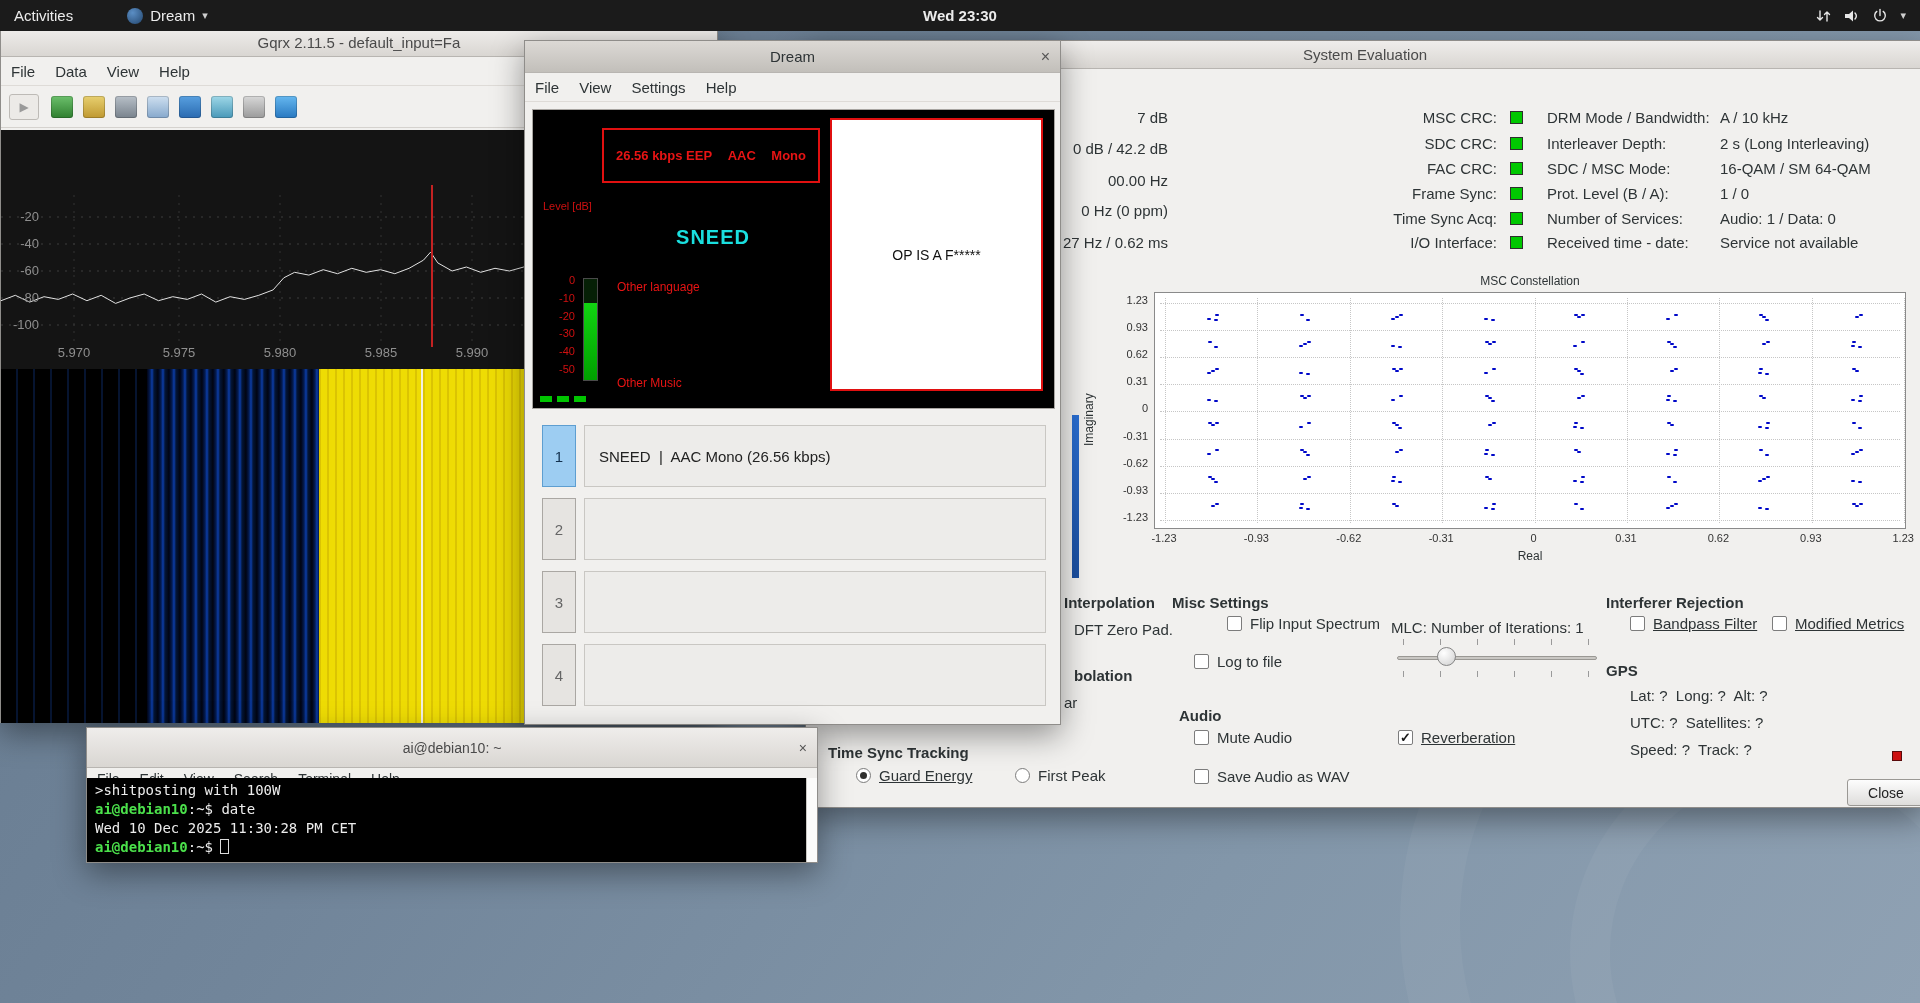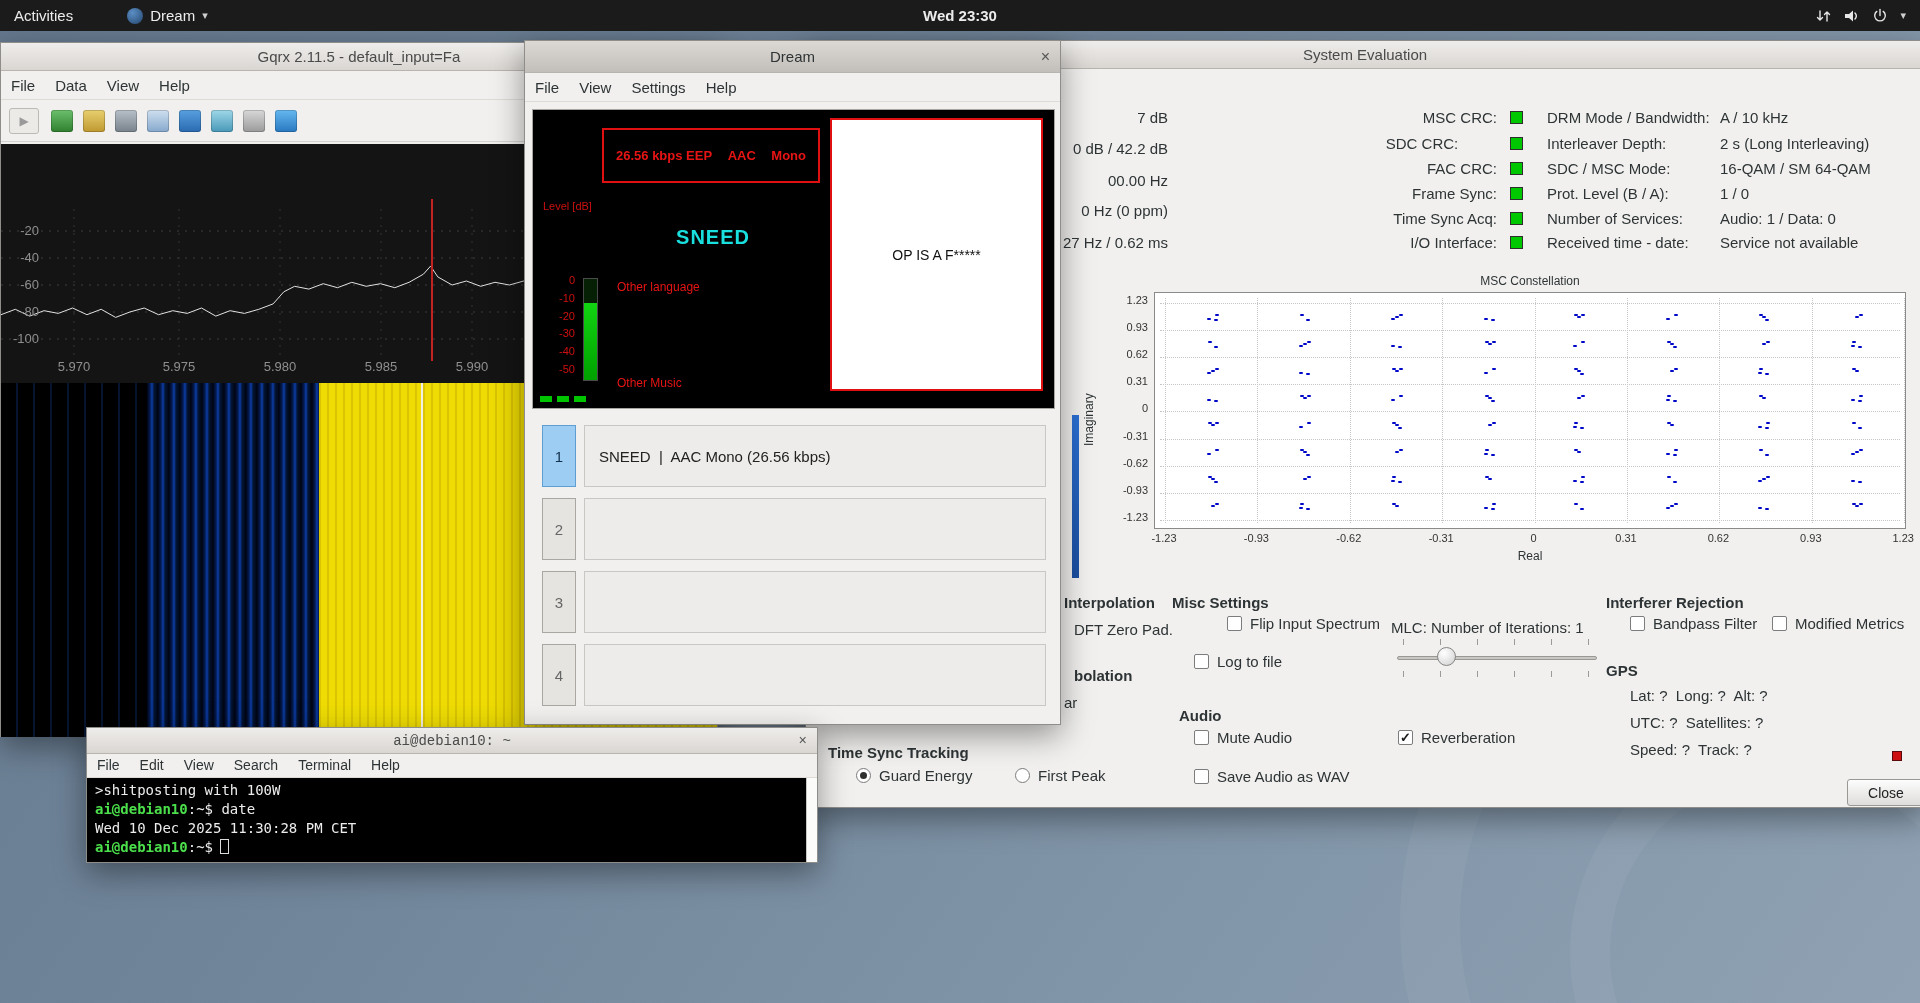--- a/index.html
+++ b/index.html
@@ -80,21 +80,21 @@
   .xtick{position:absolute;top:0;transform:translateX(-50%);font-size:11px;color:#333;}
   .ytick{position:absolute;right:2px;font-size:11px;color:#333;}
   .h{position:absolute;font-weight:bold;font-size:15px;color:#2e3436;}
   .t{position:absolute;font-size:15px;color:#2e3436;}
   .ctrl{position:absolute;display:flex;align-items:center;gap:8px;font-size:15px;color:#2e3436;}
   .cb{width:15px;height:15px;background:#fff;border:1px solid #7c7c7c;border-radius:2px;display:flex;
       align-items:center;justify-content:center;}
   .cb i{font-style:normal;font-size:13px;font-weight:bold;color:#1a1a1a;line-height:1;}
   .rb{width:15px;height:15px;border-radius:50%;background:#fff;border:1px solid #7c7c7c;position:relative;}
   .rb.sel::after{content:"";position:absolute;inset:3px;border-radius:50%;background:#30302e;}
-  .u{}
+  .u{text-decoration:underline;}
   .pre{white-space:pre;}
   #mlc-slider .ticks{position:absolute;left:6px;right:6px;height:6px;
       background:repeating-linear-gradient(90deg,#9a9a9a 0 1px,rgba(0,0,0,0) 1px 37px);}
   #mlc-slider .track{position:absolute;left:0;right:0;top:17px;height:4px;background:#c9c7c3;border:1px solid #9a9894;border-radius:2px;}
   #mlc-slider .knob{position:absolute;top:8px;width:19px;height:19px;border-radius:50%;border:1px solid #848484;
       background:radial-gradient(circle at 35% 30%,#fff,#cfcfcf);}
   #close-btn{position:absolute;left:1041px;top:738px;width:78px;height:27px;display:flex;align-items:center;justify-content:center;
       font-size:14px;color:#222;background:linear-gradient(#fdfdfd,#dedddb);border:1px solid #9a9894;border-radius:3px;}
   #psd-sliver{position:absolute;left:266px;top:374px;width:7px;height:163px;background:linear-gradient(180deg,#2a6fd4,#1b4fa0);}
   .redled{position:absolute;width:10px;height:10px;background:#cc1010;border:1px solid #5a0a0a;}
@@ -105,21 +105,21 @@
   .cursor{display:inline-block;width:9px;height:15px;border:1px solid #dcdcdc;margin-left:7px;vertical-align:-2px;}
   #term-scroll{position:absolute;right:0;top:0;bottom:0;width:11px;background:#fbfbfa;border-left:1px solid #c9c7c3;}
   svg{display:block;}
 </style>
 </head>
 <body>
 
 <div class="deco" style="right:-200px;bottom:-280px;width:720px;height:720px;"></div>
 <div class="deco" style="right:-90px;bottom:-170px;width:440px;height:440px;border-width:40px;"></div>
 
-<div class="window" id="gqrx" style="left:0;top:42px;width:718px;height:695px;z-index:10;">
+<div class="window" id="gqrx" style="left:0;top:28px;width:718px;height:695px;z-index:10;">
   <div class="titlebar">
     <span>Gqrx 2.11.5 - default_input=Fa</span>
   </div>
   <div class="menubar">
     <span class="menu-item">File</span>
     <span class="menu-item">Data</span>
     <span class="menu-item">View</span>
     <span class="menu-item">Help</span>
   </div>
   <div id="gqrx-toolbar">
@@ -176,21 +176,21 @@
   </div>
 
   <div class="lval" style="top:68px;">7 dB</div>
   <div class="lval" style="top:99px;">0 dB / 42.2 dB</div>
   <div class="lval" style="top:131px;">00.00 Hz</div>
   <div class="lval" style="top:161px;">0 Hz (0 ppm)</div>
   <div class="lval" style="top:193px;">27 Hz / 0.62 ms</div>
 
   <div class="ledlabel" style="top:68px;">MSC CRC:</div>
     <div class="led" style="top:70px;"></div>
-  <div class="ledlabel" style="top:94px;text-align:center;">SDC CRC:</div>
+  <div class="ledlabel" style="top:94px;">SDC CRC:</div>
     <div class="led" style="top:96px;"></div>
   <div class="ledlabel" style="top:119px;">FAC CRC:</div>
     <div class="led" style="top:121px;"></div>
   <div class="ledlabel" style="top:144px;">Frame Sync:</div>
     <div class="led" style="top:146px;"></div>
   <div class="ledlabel" style="top:169px;">Time Sync Acq:</div>
     <div class="led" style="top:171px;"></div>
   <div class="ledlabel" style="top:193px;">I/O Interface:</div>
     <div class="led" style="top:195px;"></div>
 
@@ -538,21 +538,21 @@
     <div class="svc-num">3</div>
     <div class="svc-label"></div>
   </div>
   <div class="svc-row" style="top:603px;">
     <div class="svc-num">4</div>
     <div class="svc-label"></div>
   </div>
 </div>
 
 <div class="window" id="terminal" style="left:86px;top:727px;width:732px;height:136px;z-index:40;">
-  <div class="titlebar" style="height:26px;font-size:14px;font-family:Liberation Mono, monospace;">
+  <div class="titlebar" style="height:40px;font-size:14px;">
     <span>ai@debian10: ~</span>
     <span class="close-x" style="font-size:14px;">×</span>
   </div>
   <div class="menubar" style="height:24px;font-size:14px;">
     <span class="menu-item">File</span>
     <span class="menu-item">Edit</span>
     <span class="menu-item">View</span>
     <span class="menu-item">Search</span>
     <span class="menu-item">Terminal</span>
     <span class="menu-item">Help</span>

